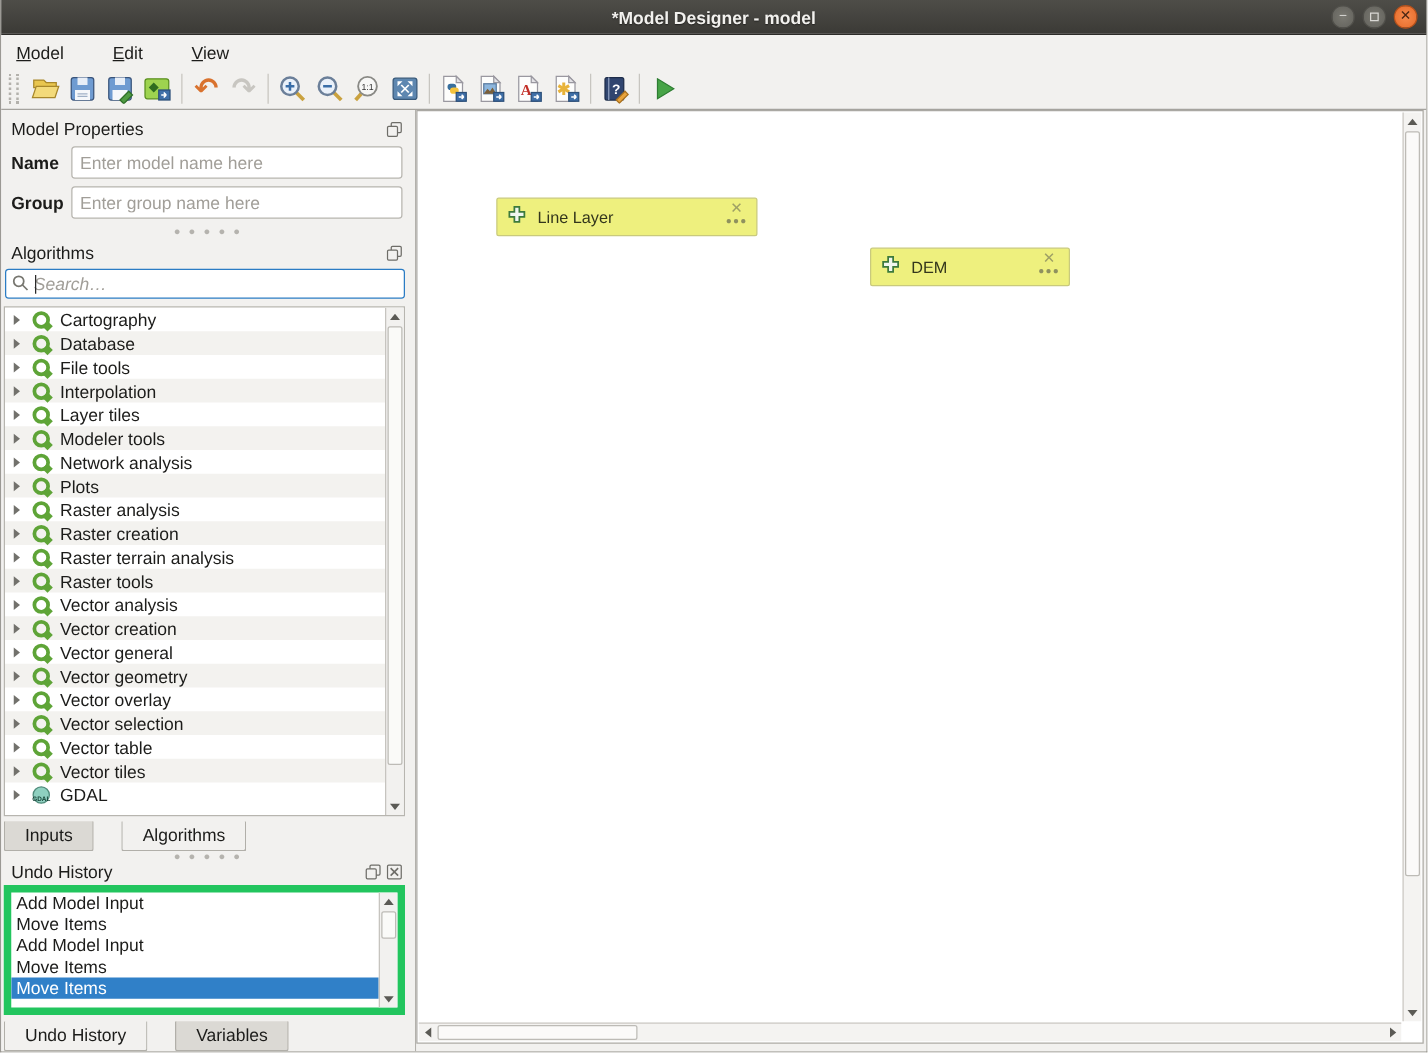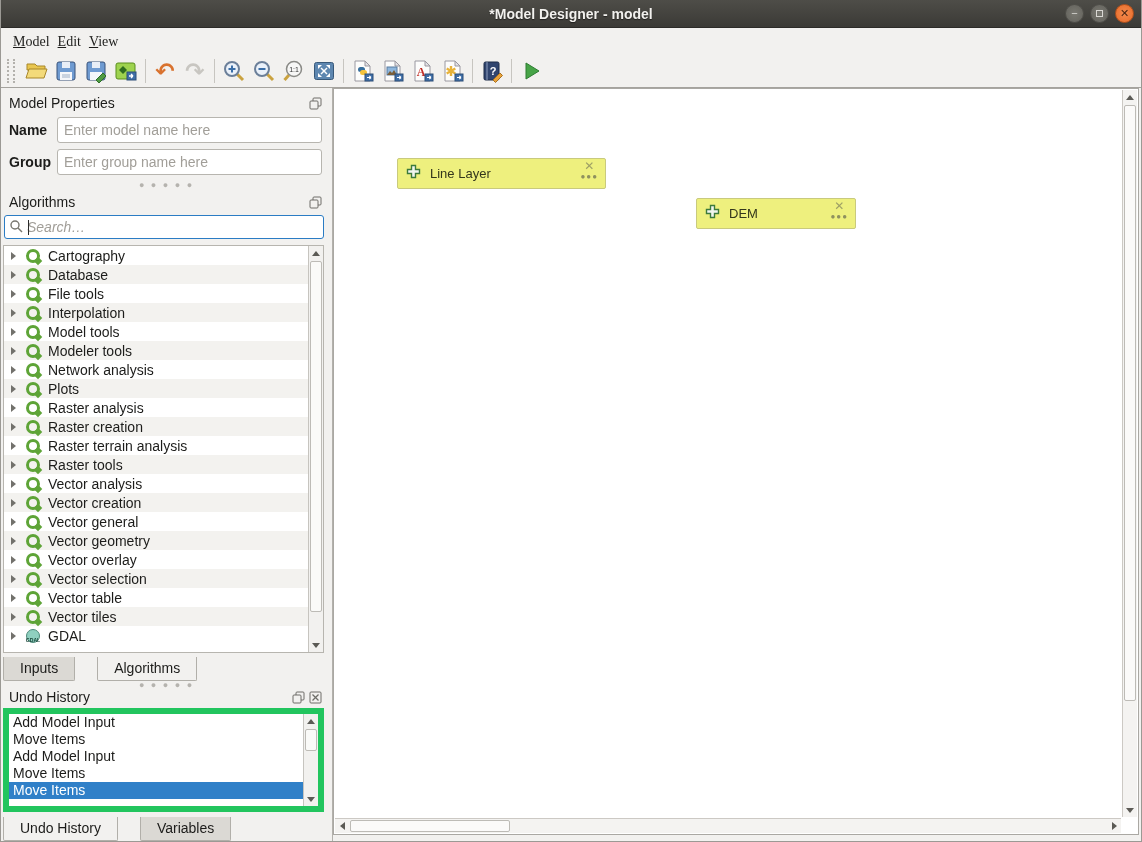--- a/index.html
+++ b/index.html
@@ -13,22 +13,22 @@
               background:linear-gradient(#4e4d48,#3b3a36);
               border-bottom:1px solid #2c2b28; display:flex; align-items:center; justify-content:center; }
   .title-text { color:#f2f1ee; font-weight:bold; font-size:14px; text-shadow:0 1px 1px #22211f; }
   .win-btns { position:absolute; right:7px; top:4px; display:flex; gap:6px; }
   .win-btn { width:19px; height:19px; border-radius:50%; background:radial-gradient(#7a7972,#62615b);
              border:1px solid #504f4a; color:#d9d8d4; font-size:11px; line-height:17px; text-align:center; }
   .win-btn.close { background:radial-gradient(#f68b4e,#e66a28); border-color:#b5511c; color:#4c2713; font-weight:bold; }
   .win-btn .sq { display:inline-block; width:7px; height:7px; border:1px solid #d9d8d4; margin-top:5px; }
 
   
-  .menubar { height:27px; flex:0 0 27px; display:flex; align-items:center; gap:8px;
-             padding-left:12px; background:#f2f1ef; font-size:14px; color:#1d1d1b;font-family:Liberation Serif, serif; }
+  .menubar { height:27px; flex:0 0 27px; display:flex; align-items:center; gap:39px;
+             padding-left:12px; background:#f2f1ef; font-size:14px; color:#1d1d1b; }
   .menu-item { display:inline-block; }
   .menu-item::first-letter { text-decoration:underline; }
 
   
   .toolbar { height:33px; flex:0 0 33px; display:flex; align-items:center; padding:0 4px;
              background:#f2f1ef; border-bottom:1px solid #a5a39e; }
   .thandle { width:8px; height:24px; border-left:2px dotted #b3b1ac; border-right:2px dotted #b3b1ac; margin:0 6px 0 2px; }
   .tbtn { width:30px; height:28px; display:flex; align-items:center; justify-content:center; border-radius:3px; }
   .tbtn svg { display:block; }
   .tsep { width:1px; height:24px; background:#c7c5c0; margin:0 4px; }
@@ -370,21 +370,21 @@
 
             <div class="tree-row">
               <span class="chev"></span>
               <span class="tico qgis-icon"></span>
               <span class="tlabel">Interpolation</span>
             </div>
 
             <div class="tree-row">
               <span class="chev"></span>
               <span class="tico qgis-icon"></span>
-              <span class="tlabel">Model tools</span>
+              <span class="tlabel">Layer tiles</span>
             </div>
 
             <div class="tree-row">
               <span class="chev"></span>
               <span class="tico qgis-icon"></span>
               <span class="tlabel">Modeler tools</span>
             </div>
 
             <div class="tree-row">
               <span class="chev"></span>

